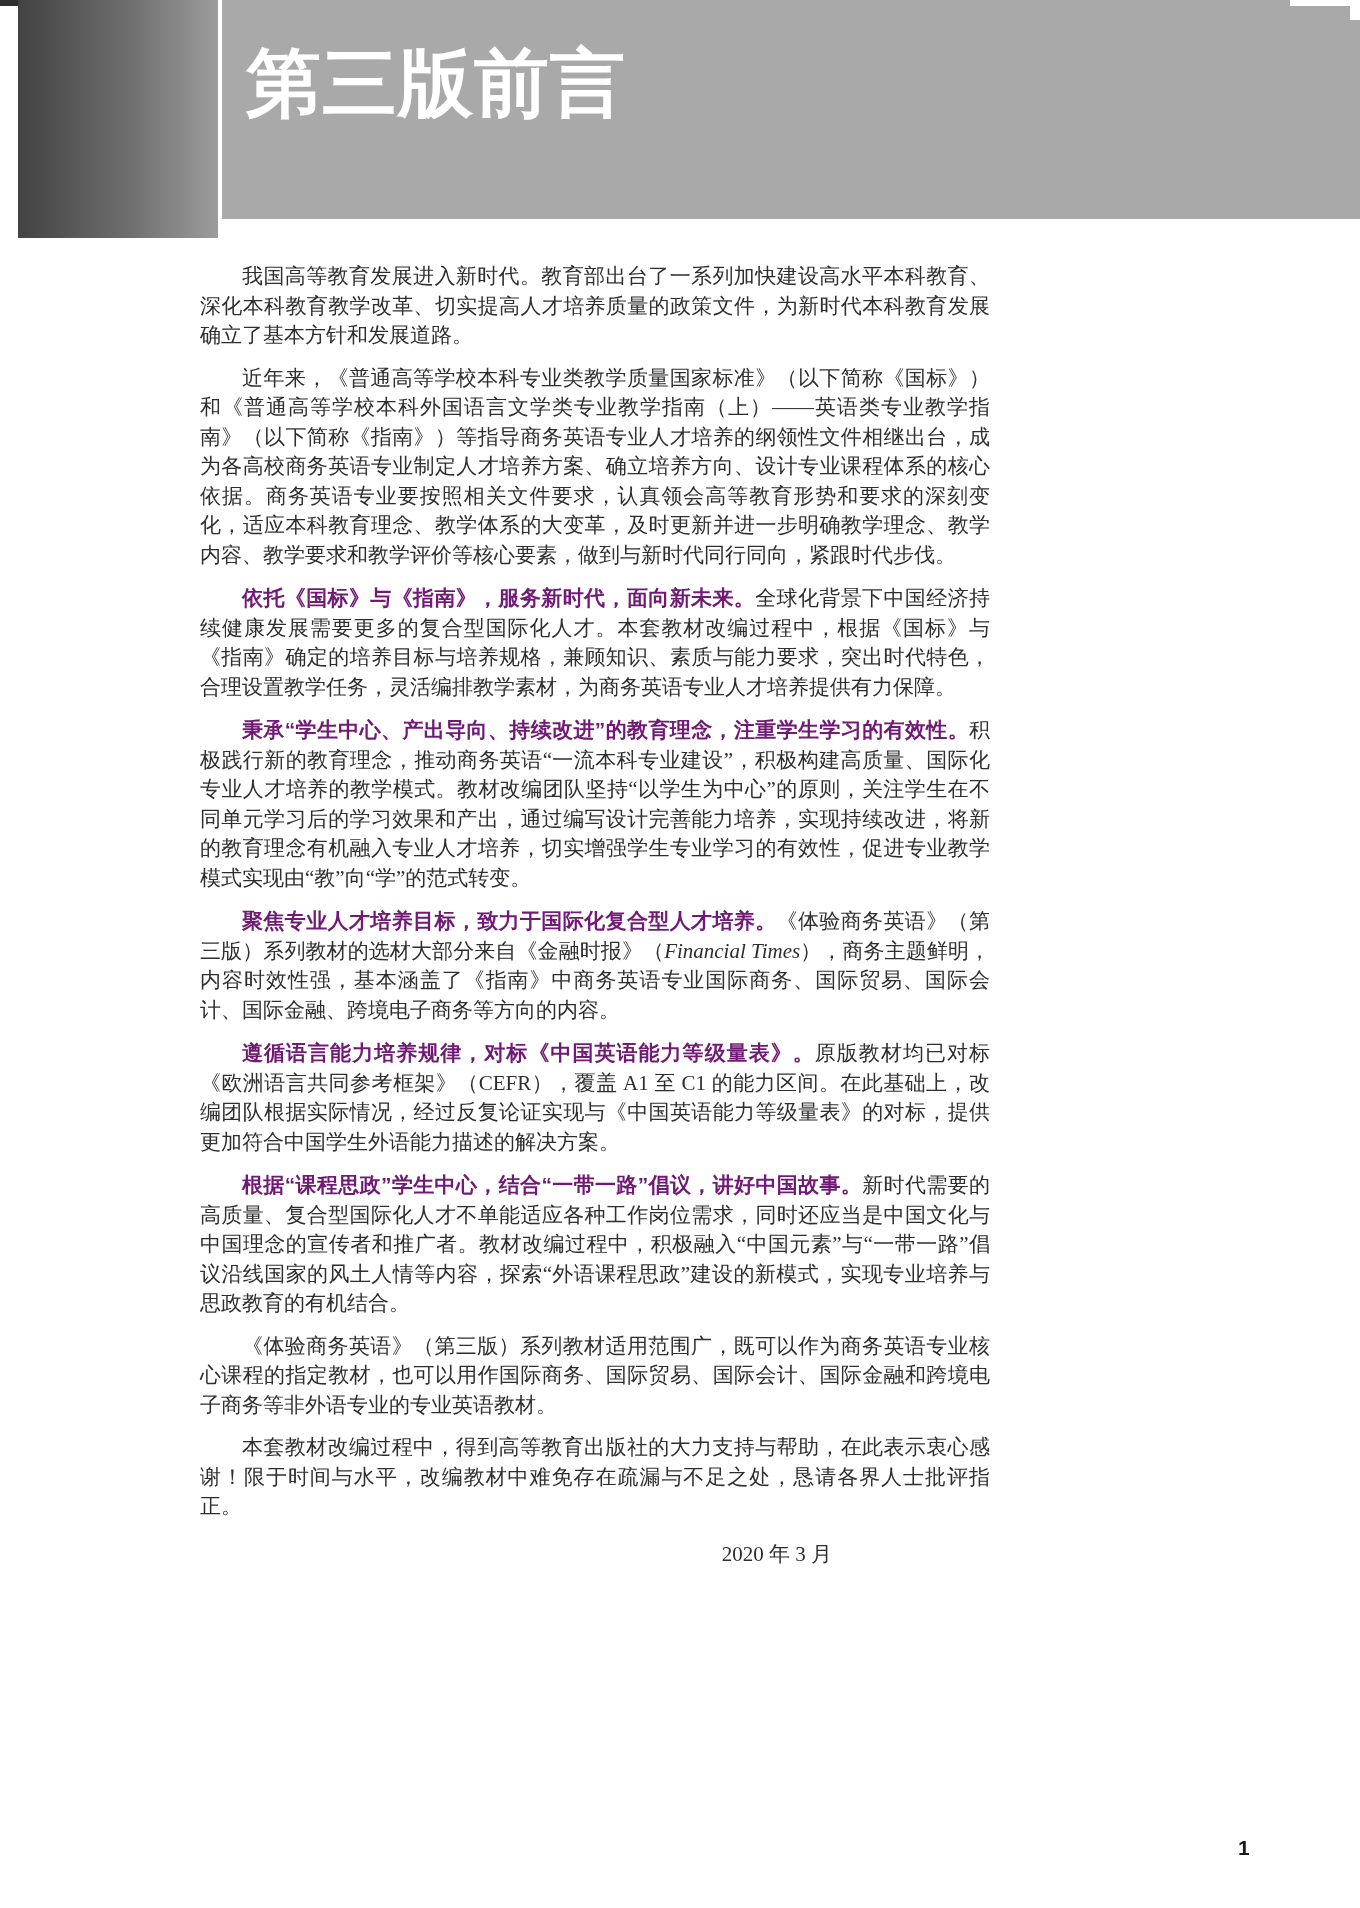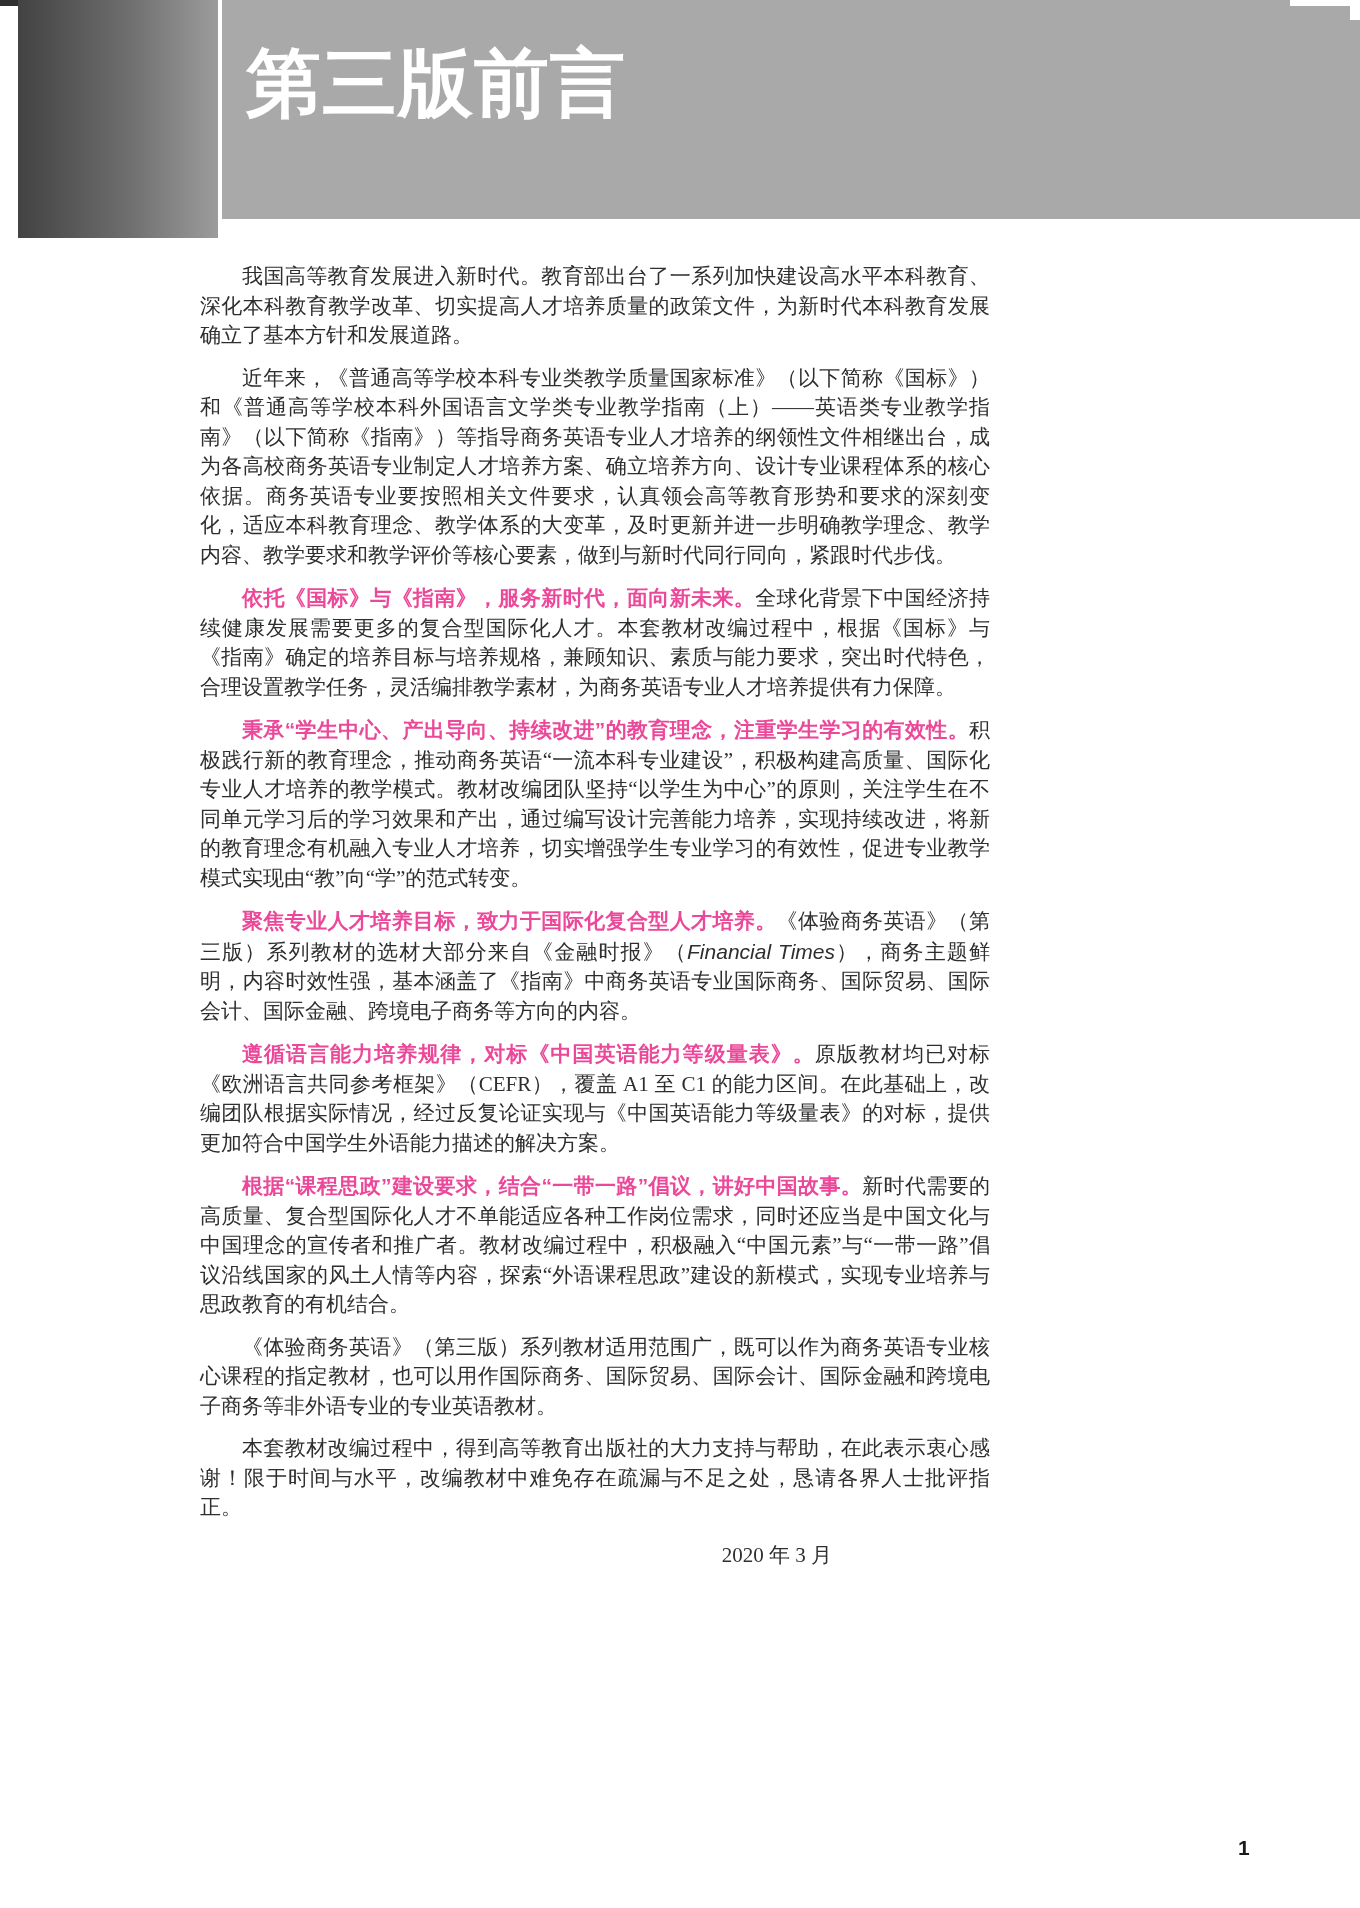--- a/index.html
+++ b/index.html
@@ -73,26 +73,26 @@
     line-height: 29.5px;
     text-align: justify;
   }
   .para {
     margin: 0 0 13px 0;
     text-indent: 2em;
   }
   .para .lead {
     font-family: "Liberation Sans", sans-serif;
     font-weight: 700;
-    color: #ec4899;
+    color: #701a75;
     margin-top: 44px;
   }
   .para .italic-seg {
     font-style: italic;
-    font-family: Liberation Sans, sans-serif;
+    font-family: Liberation Serif, serif;
   }
 
   
   .signature {
     margin-top: 16px;
     text-align: right;
   }
   .signature-name {
     display: block;
     padding-right: 28px;
@@ -136,21 +136,21 @@
 
 
   <p class="para"><span class="lead">依托《国标》与《指南》，服务新时代，面向新未来。</span><span>全球化背景下中国经济持续健康发展需要更多的复合型国际化人才。本套教材改编过程中，根据《国标》与《指南》确定的培养目标与培养规格，兼顾知识、素质与能力要求，突出时代特色，合理设置教学任务，灵活编排教学素材，为商务英语专业人才培养提供有力保障。</span></p>
 
   <p class="para"><span class="lead">秉承“学生中心、产出导向、持续改进”的教育理念，注重学生学习的有效性。</span><span>积极践行新的教育理念，推动商务英语“一流本科专业建设”，积极构建高质量、国际化专业人才培养的教学模式。教材改编团队坚持“以学生为中心”的原则，关注学生在不同单元学习后的学习效果和产出，通过编写设计完善能力培养，实现持续改进，将新的教育理念有机融入专业人才培养，切实增强学生专业学习的有效性，促进专业教学模式实现由“教”向“学”的范式转变。</span></p>
 
   <p class="para"><span class="lead">聚焦专业人才培养目标，致力于国际化复合型人才培养。</span><span>《体验商务英语》（第三版）系列教材的选材大部分来自《金融时报》（</span><span class="italic-seg">Financial Times</span><span>），商务主题鲜明，内容时效性强，基本涵盖了《指南》中商务英语专业国际商务、国际贸易、国际会计、国际金融、跨境电子商务等方向的内容。</span></p>
 
   <p class="para"><span class="lead">遵循语言能力培养规律，对标《中国英语能力等级量表》。</span><span>原版教材均已对标《欧洲语言共同参考框架》（CEFR），覆盖 A1 至 C1 的能力区间。在此基础上，改编团队根据实际情况，经过反复论证实现与《中国英语能力等级量表》的对标，提供更加符合中国学生外语能力描述的解决方案。</span></p>
 
-  <p class="para"><span class="lead">根据“课程思政”建设要求，结合“一带一路”倡议，讲好中国故事。</span><span>新时代需要的高质量、复合型国际化人才不单能适应各种工作岗位需求，同时还应当是中国文化与中国理念的宣传者和推广者。教材改编过程中，积极融入“中国元素”与“一带一路”倡议沿线国家的风土人情等内容，探索“外语课程思政”建设的新模式，实现专业培养与思政教育的有机结合。</span></p>
+  <p class="para"><span class="lead">根据“课程思政”学生中心，结合“一带一路”倡议，讲好中国故事。</span><span>新时代需要的高质量、复合型国际化人才不单能适应各种工作岗位需求，同时还应当是中国文化与中国理念的宣传者和推广者。教材改编过程中，积极融入“中国元素”与“一带一路”倡议沿线国家的风土人情等内容，探索“外语课程思政”建设的新模式，实现专业培养与思政教育的有机结合。</span></p>
 
   <p class="para"><span>《体验商务英语》（第三版）系列教材适用范围广，既可以作为商务英语专业核心课程的指定教材，也可以用作国际商务、国际贸易、国际会计、国际金融和跨境电子商务等非外语专业的专业英语教材。</span></p>
 
   <p class="para"><span>本套教材改编过程中，得到高等教育出版社的大力支持与帮助，在此表示衷心感谢！限于时间与水平，改编教材中难免存在疏漏与不足之处，恳请各界人士批评指正。</span></p>
 
   <div class="signature">
     <span class="signature-date">2020 年 3 月</span>
   </div>
 
 </div>

